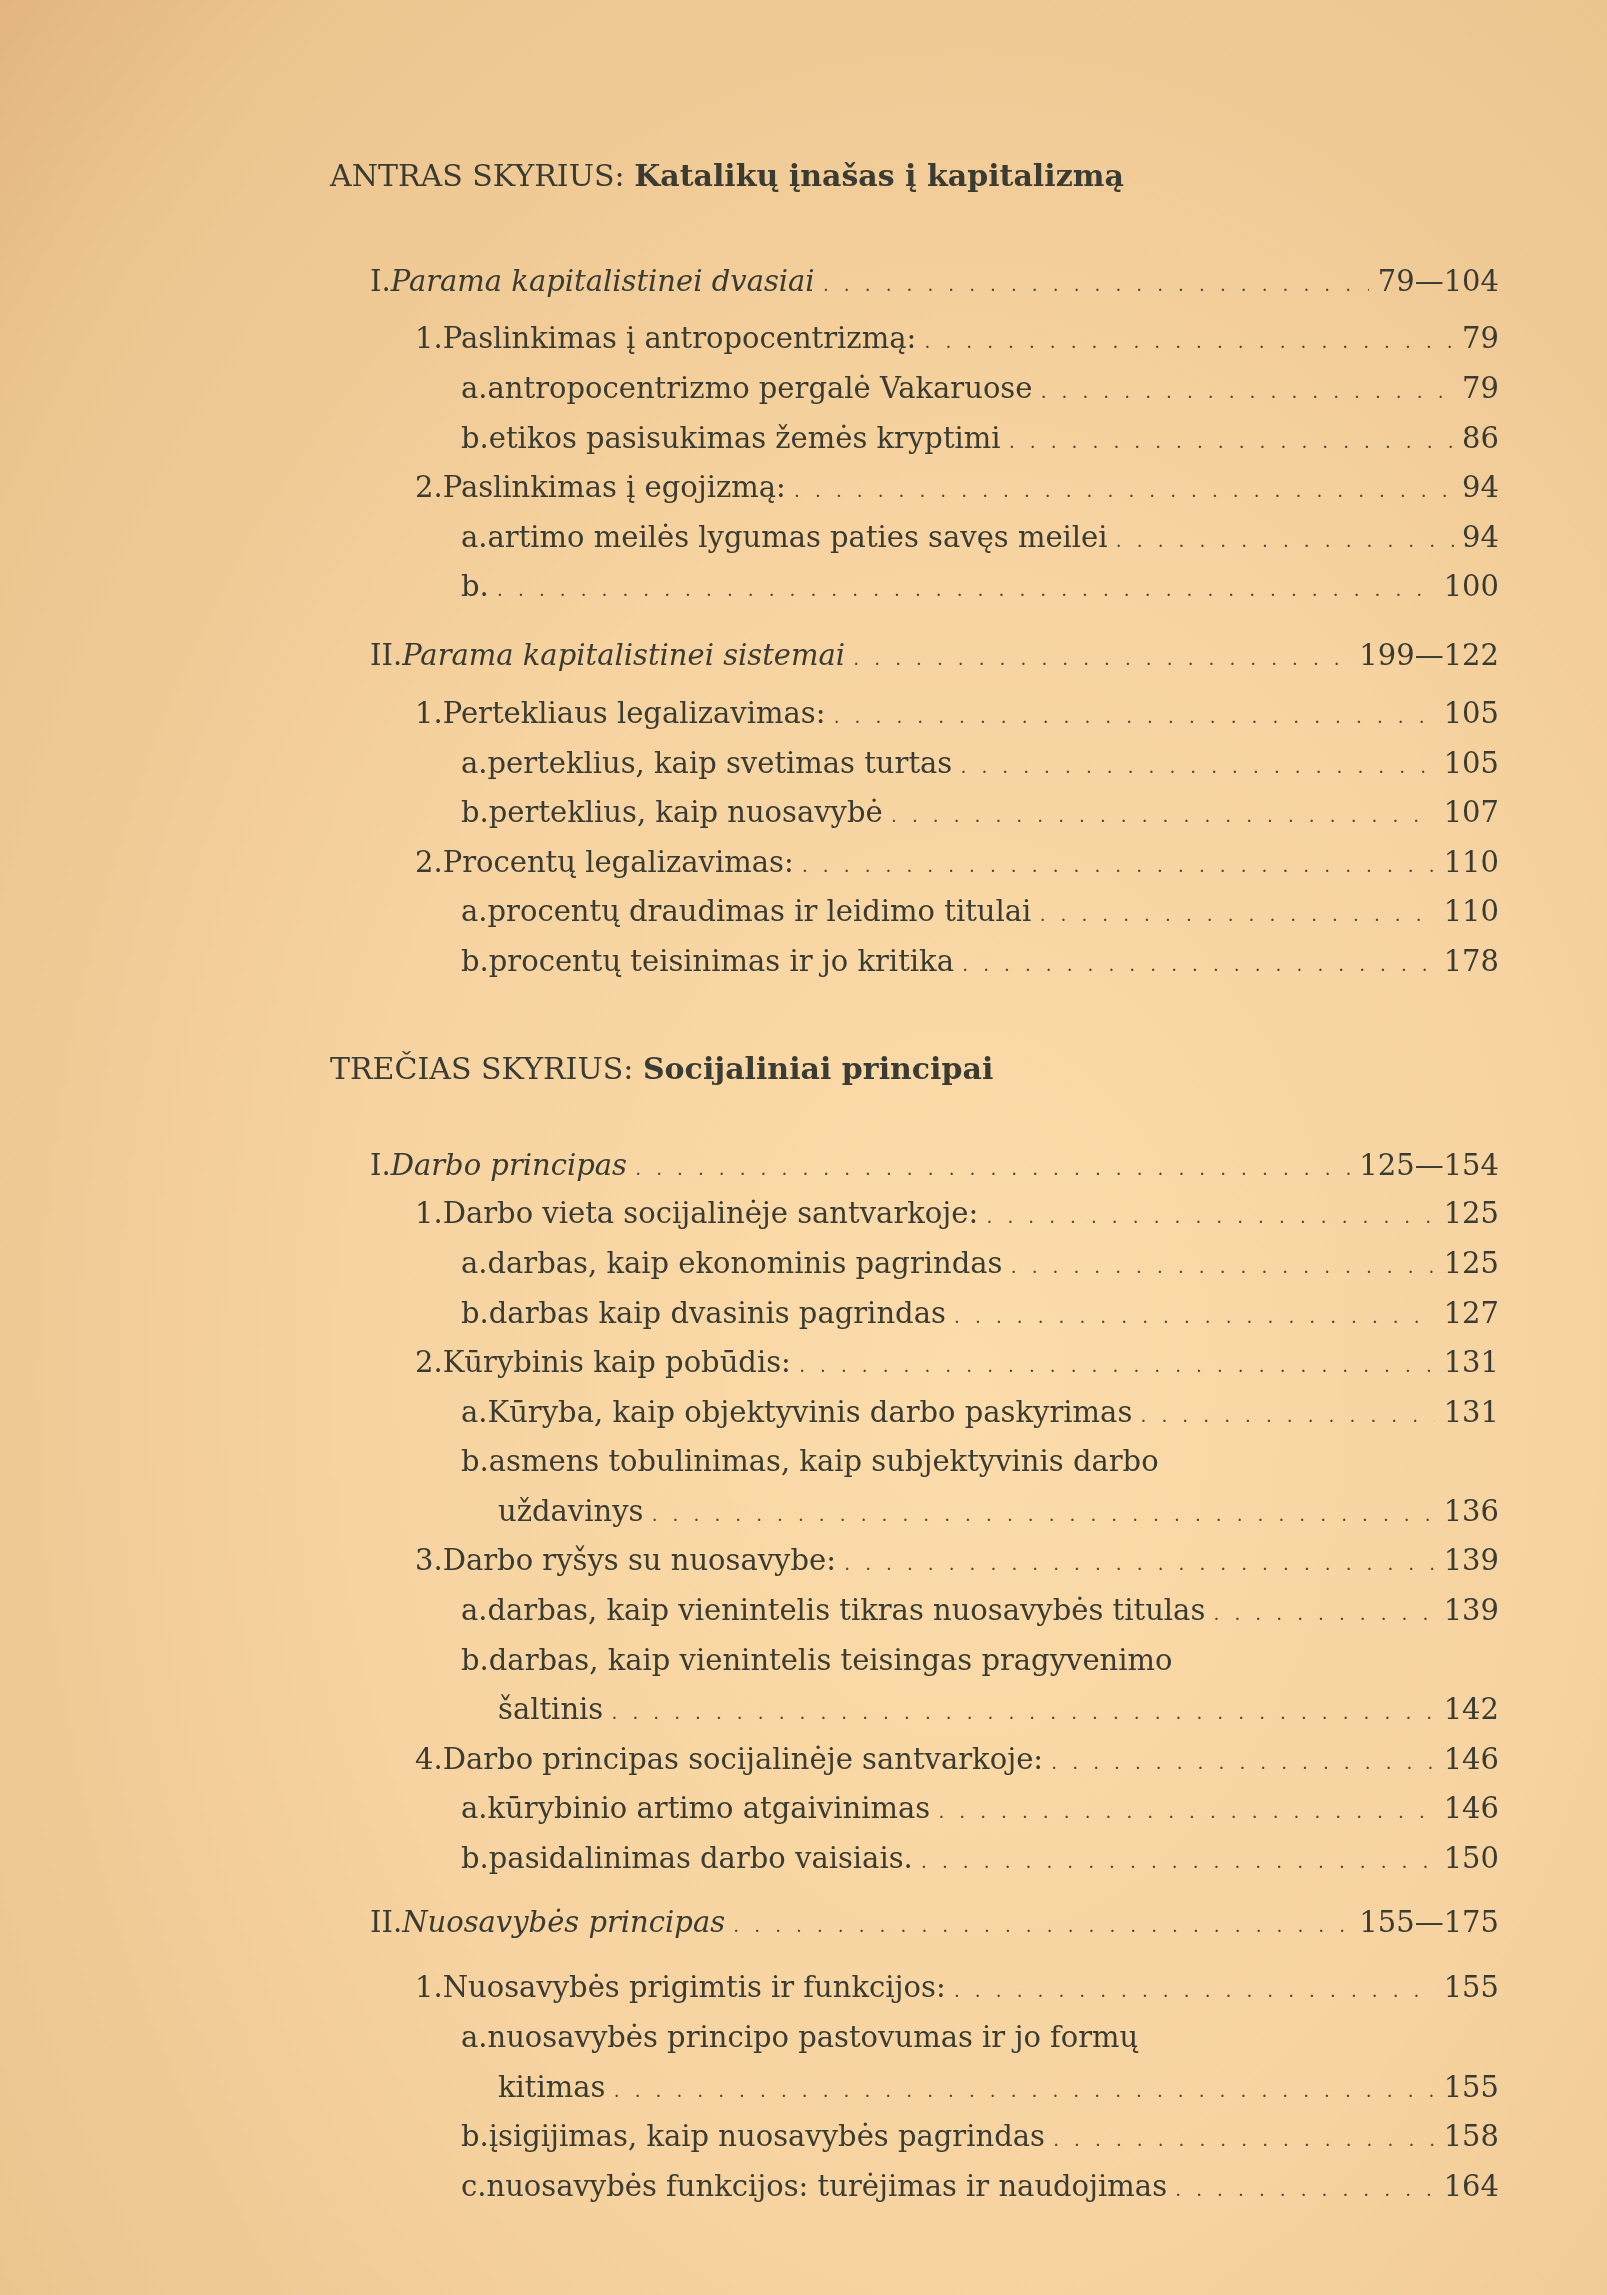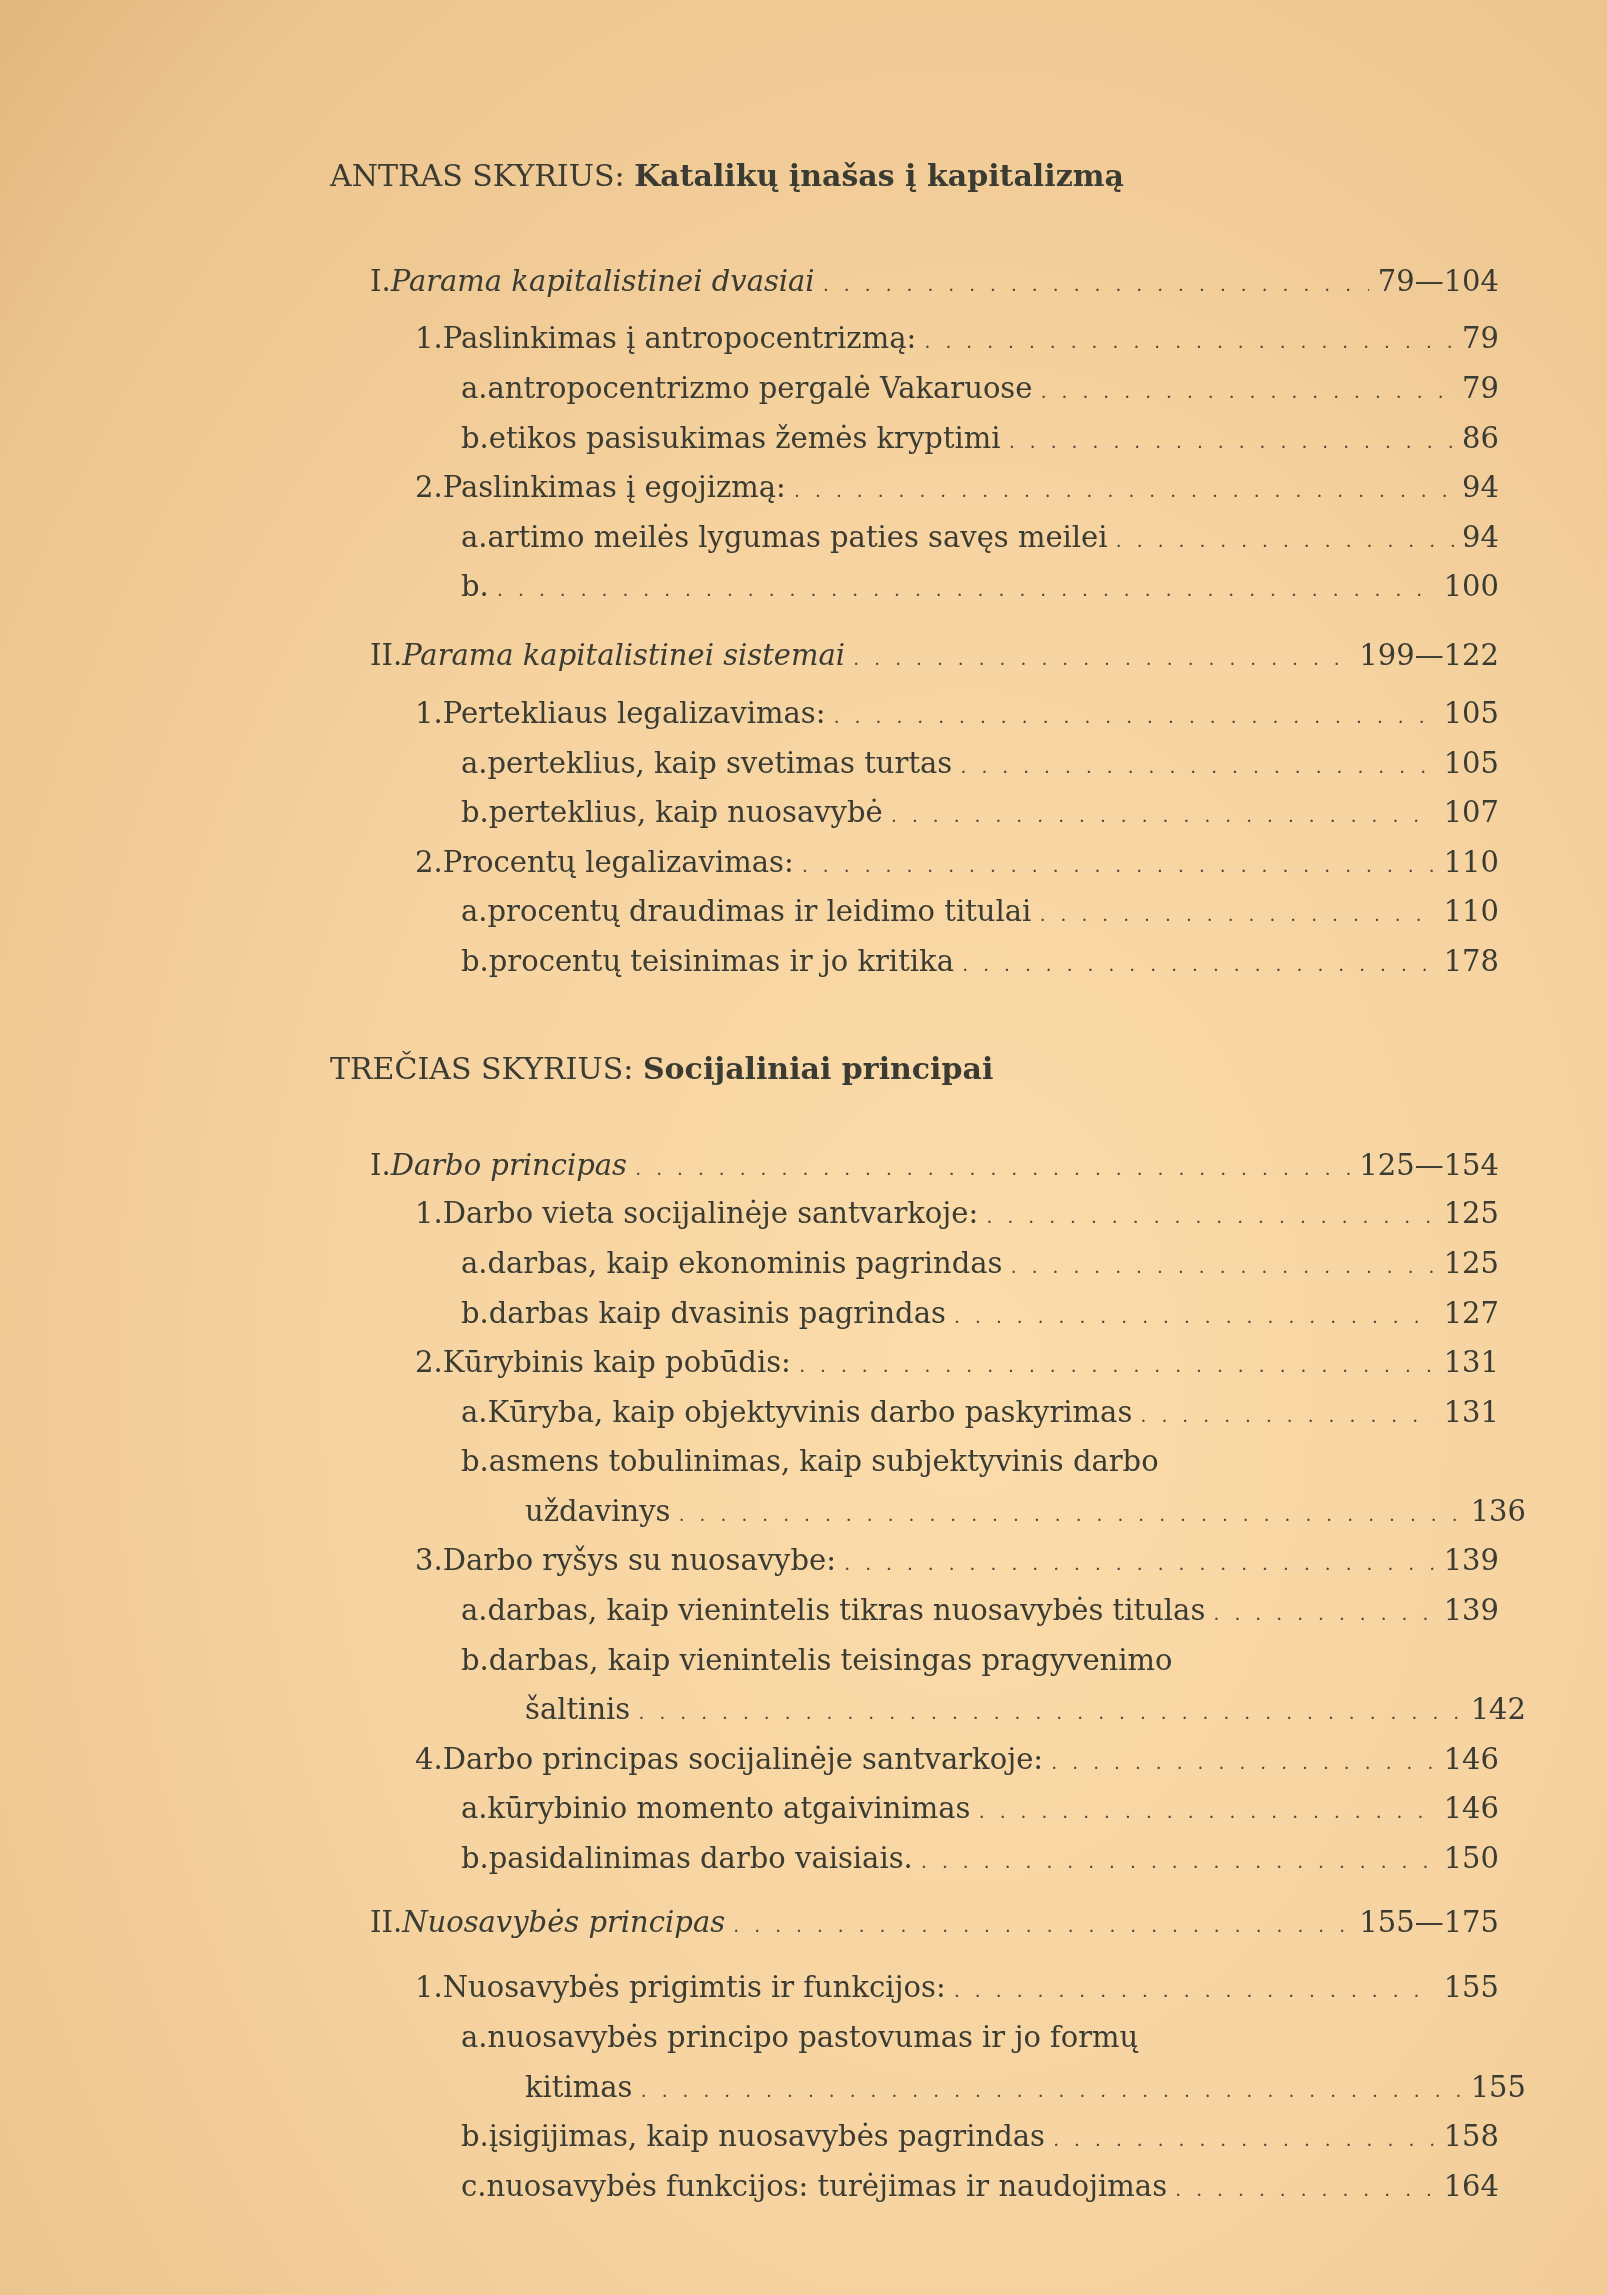--- a/index.html
+++ b/index.html
@@ -28,21 +28,21 @@
     letter-spacing: 4.6px; font-size: 18.4px;
   }
   .row .leader::before {
     content: ". . . . . . . . . . . . . . . . . . . . . . . . . . . . . . . . . . . . . . . . . . . . . . . . . . . . . . . . . . . . . . . . . . . . . . . . . . . . . . . . . . . . . . . . . . . . . . . . . . . . . . . . . . . . . . . . . . . . . . .";
   }
   .row .page-ref { display: inline-block; text-align: center; }
   .row.nolead .leader { visibility: hidden; }
   .lvl0 { padding-left: 370px; }
   .lvl1 { padding-left: 415px; }
   .lvl2 { padding-left: 461px; }
-  .lvl3 { padding-left: 498px; margin-left: 27px; }
+  .lvl3 { padding-left: 498px; }
   .row { box-sizing: border-box; }
 </style>
 </head>
 <body>
 
 <div class="page">
 
   <div class="chapter" style="top:158px;">
     <span>ANTRAS SKYRIUS: </span><span class="bold">Katalikų įnašas į kapitalizmą</span>
   </div>
@@ -209,21 +209,21 @@
     <span class="page-ref">142</span>
   </div>
   <div class="row lvl1" style="top:1742px;">
     <span class="num">4. </span>
     <span class="title">Darbo principas socijalinėje santvarkoje:</span>
     <span class="leader"></span>
     <span class="page-ref">146</span>
   </div>
   <div class="row lvl2" style="top:1791px;">
     <span class="num">a. </span>
-    <span class="title">kūrybinio momento atgaivinimas</span>
+    <span class="title">kūrybinio artimo atgaivinimas</span>
     <span class="leader"></span>
     <span class="page-ref">146</span>
   </div>
   <div class="row lvl2" style="top:1841px;">
     <span class="num">b. </span>
     <span class="title">pasidalinimas darbo vaisiais.</span>
     <span class="leader"></span>
     <span class="page-ref">150</span>
   </div>
 

